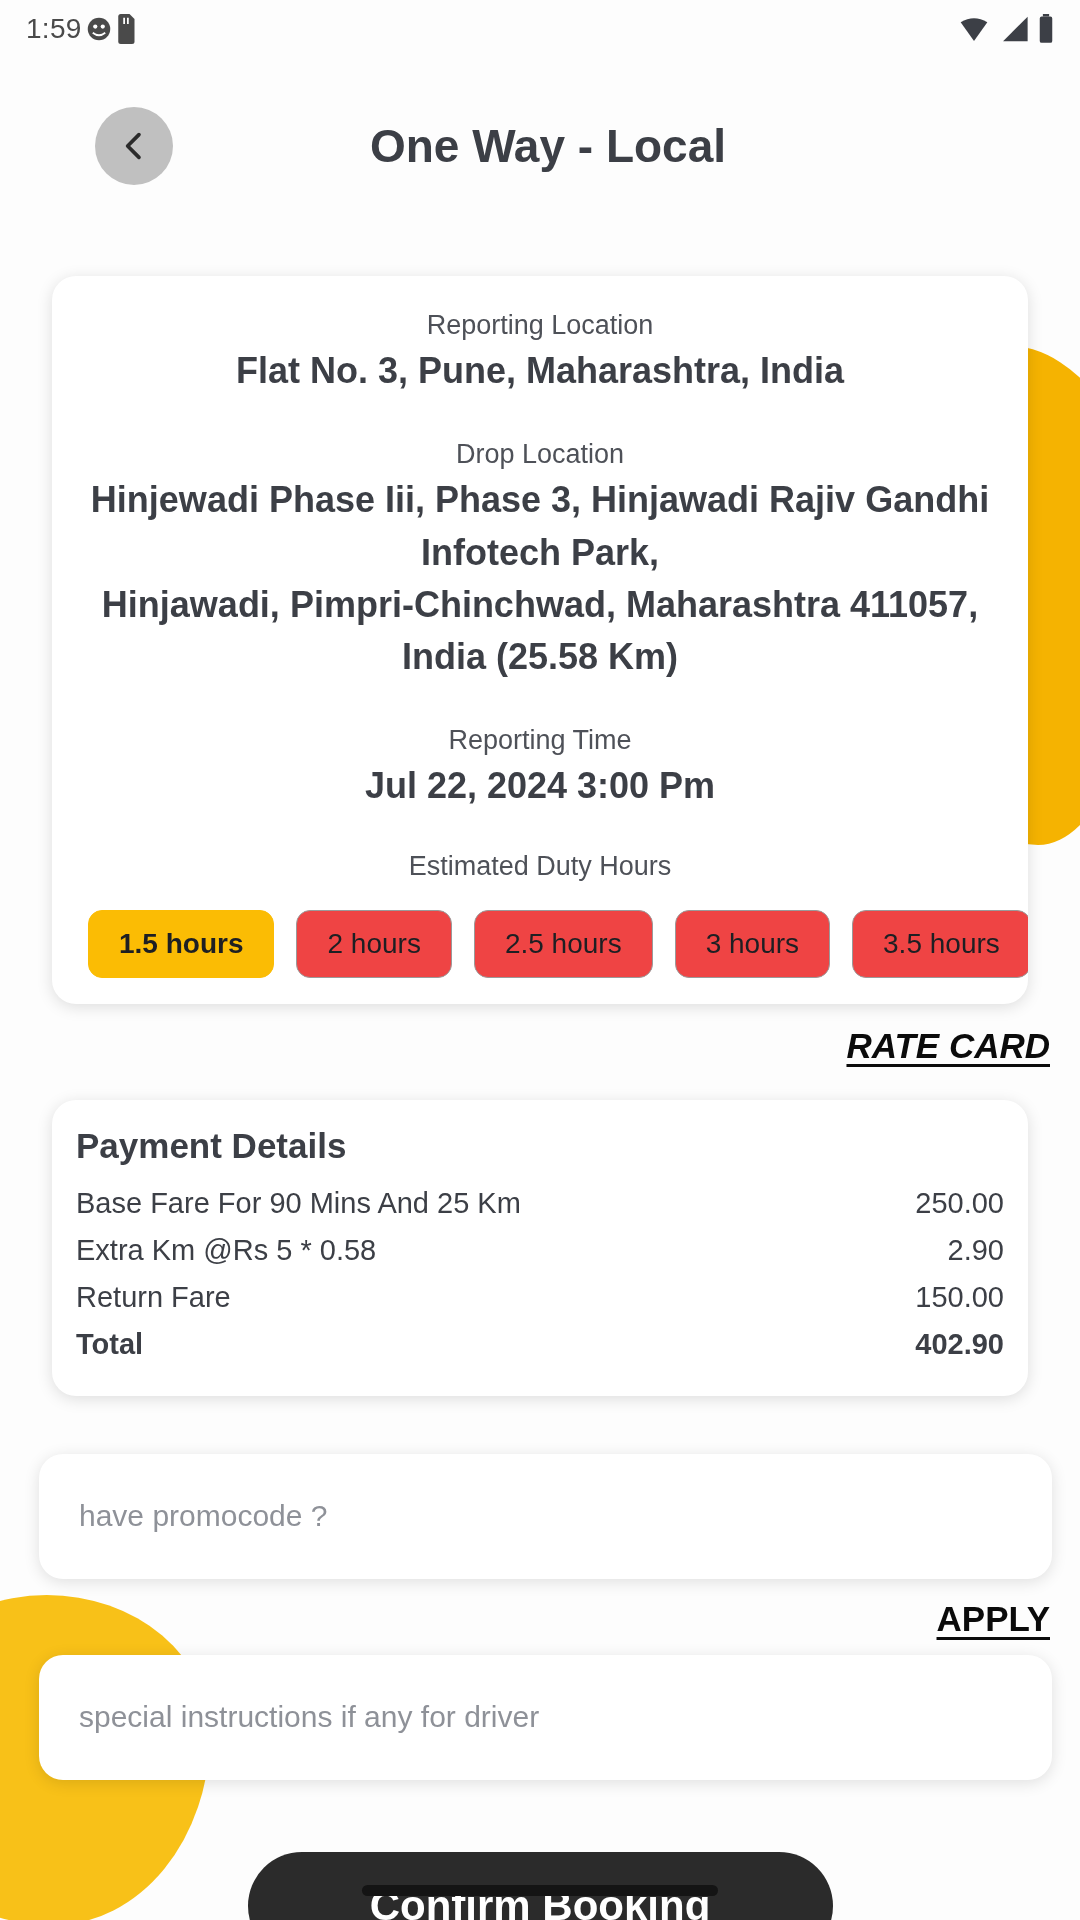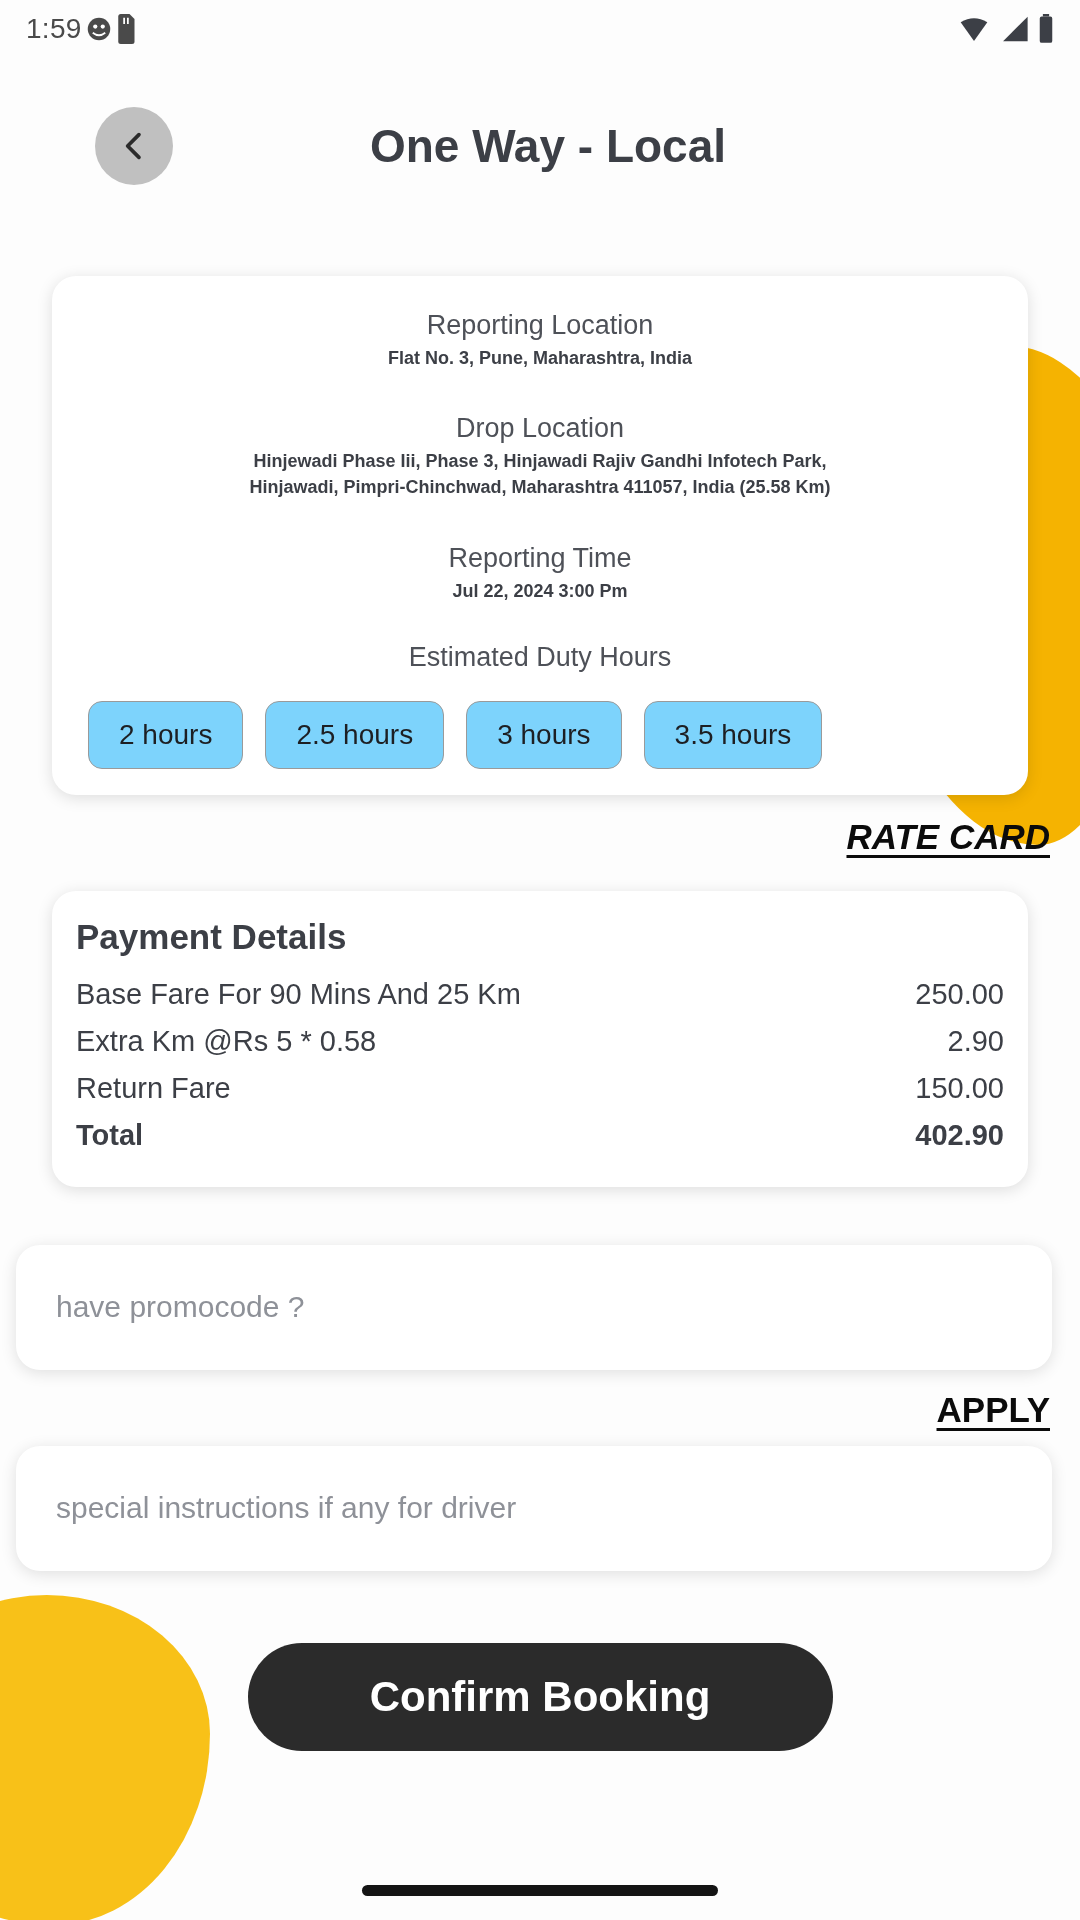--- a/index.html
+++ b/index.html
@@ -81,39 +81,39 @@
   .trip-card {
     margin:70px 52px 0 52px;
     padding:30px 0 26px 0;
     text-align:center;
   }
   .field-label {
     font-size:27px; color:#4e5158; font-weight:400;
     line-height:1.45;
   }
   .field-value {
-    font-size:18px; color:#3c3f46; font-weight:bold;
+    font-size:36px; color:#3c3f46; font-weight:bold;
     line-height:1.45; padding:0 18px;
   }
   .gap-22 { height:38px; }
   .gap-16 { height:34px; }
 
   
   .chips-row {
     display:flex; gap:22px;
     padding:0 0 0 36px;
     margin-top:24px;
     overflow:hidden;
   }
   .chip {
     flex:0 0 auto;
     padding:17px 30px;
     border-radius:14px;
     border:1px solid #9a9a9a;
-    background:#7dd3fc;
+    background:#ef4444;
     font-size:28px; color:#1d1f23; font-weight:500;
     white-space:nowrap;
     cursor:pointer;
   }
   .chip.selected {
     background:#FBBC04;
     border-color:#FBBC04;
     font-weight:bold;
     color:#1d1f23;
   }
@@ -145,21 +145,21 @@
     padding:7px 0;
     font-size:29px; color:#3c3f46;
   }
   .pay-row .lbl { font-weight:400; }
   .pay-row .amt { font-weight:400; }
   .pay-row.total .lbl, .pay-row.total .amt { font-weight:bold; }
 
   
   .input-box {
     position:relative; z-index:3;
-    margin:58px 28px 0 16px;
+    margin:58px 28px 0 39px;
     height:125px;
     background:#ffffff;
     border-radius:24px;
     box-shadow:0 3px 16px rgba(0,0,0,.12);
     display:flex; align-items:center;
     padding:0 40px;
   }
   .input-box input {
     width:100%;
     border:none; outline:none; background:transparent;
@@ -263,20 +263,21 @@
     <div class="gap-22"></div>
 
     <div class="field-label">Reporting Time</div>
     <div class="field-value">Jul 22, 2024 3:00 Pm</div>
 
     <div class="gap-16"></div>
 
     <div class="field-label">Estimated Duty Hours</div>
 
     <div class="chips-row" id="chips-row">
+        <div class="chip selected">1.5 hours</div>
         <div class="chip">2 hours</div>
         <div class="chip">2.5 hours</div>
         <div class="chip">3 hours</div>
         <div class="chip">3.5 hours</div>
       </div>
   </div>
 
   <div class="rate-card-row">
     <span class="rate-card-link">RATE CARD</span>
   </div>

